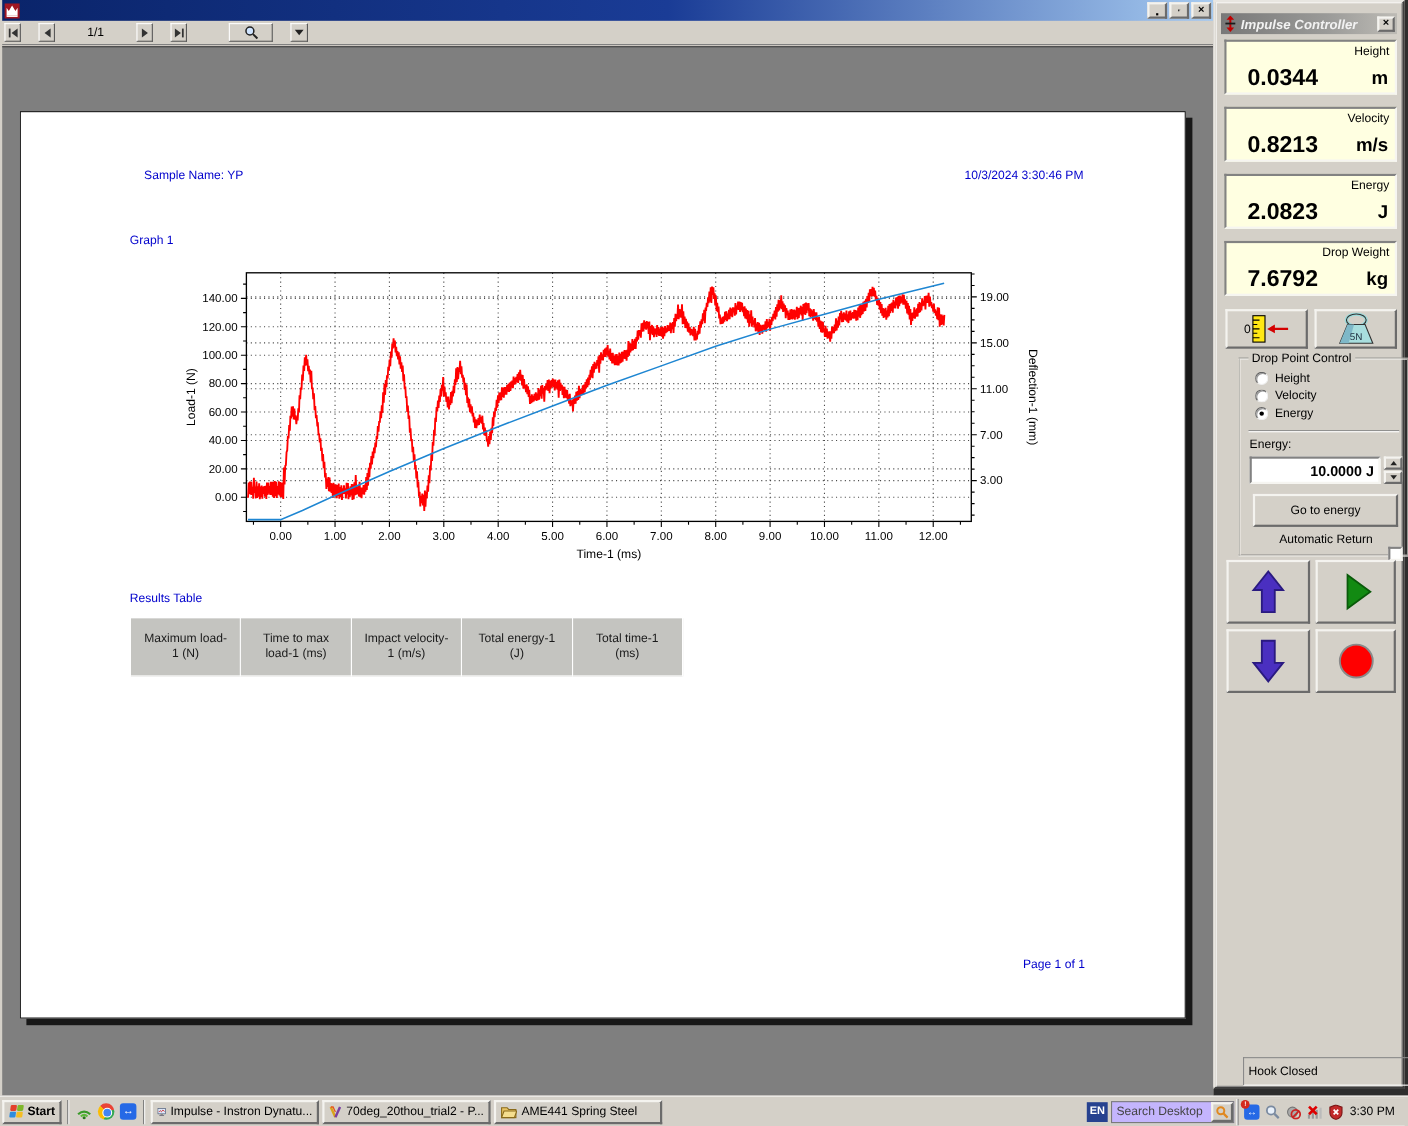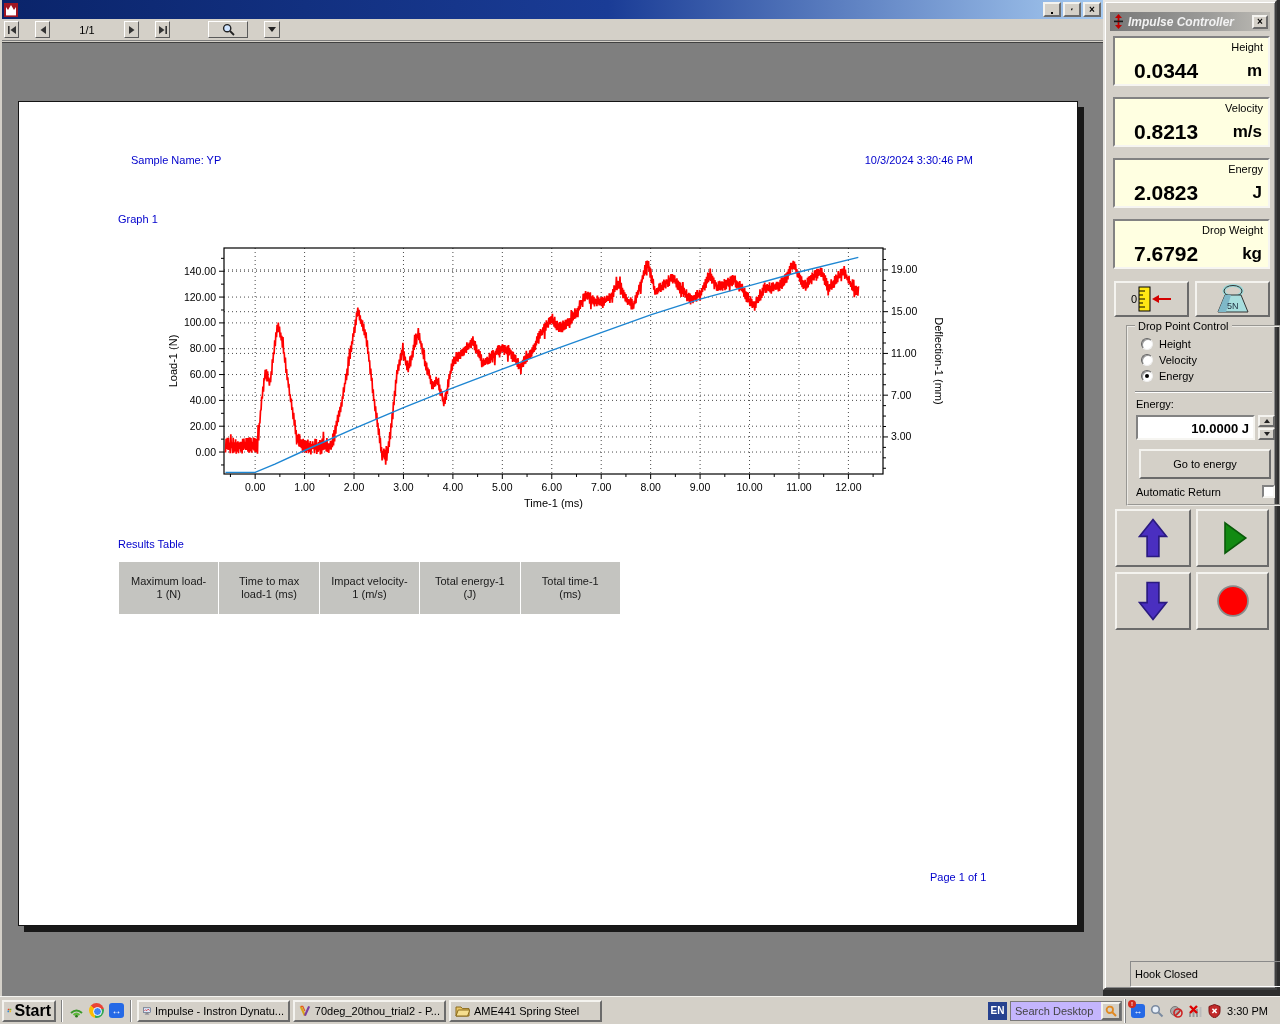--- a/index.html
+++ b/index.html
@@ -65,31 +65,31 @@
   .radio.checked::after{content:"";position:absolute;left:3px;top:3px;width:4px;height:4px;border-radius:50%;background:#000;}
   #gb-sep{position:absolute;left:7px;right:7px;top:64px;border-top:1px solid #8a8a8a;border-bottom:1px solid #fff;}
   #energy-label{position:absolute;left:8px;top:71px;font-size:11px;}
   #energy-input{position:absolute;left:8px;top:88px;width:119px;height:25px;background:#fff;
     font-size:13px;font-weight:bold;text-align:right;padding:4px 4px 0 0;}
   .spin{position:absolute;left:130px;width:17px;height:12px;display:flex;align-items:center;justify-content:center;padding:0;}
   .tri-up{width:0;height:0;border:3px solid transparent;border-bottom:4px solid #222;margin-top:-3px;}
   .tri-dn{width:0;height:0;border:3px solid transparent;border-top:4px solid #222;margin-bottom:-2px;}
   #go-energy{position:absolute;left:11px;top:122px;width:132px;height:30px;font-size:11px;
     display:flex;align-items:center;justify-content:center;}
-  #auto-return-row{position:absolute;left:8px;top:158px;width:139px;display:flex;align-items:center;font-size:11px;}
+  #auto-return-row{position:absolute;left:8px;top:158px;width:139px;display:flex;align-items:center;font-size:11px;flex-direction:column;}
   #auto-return-check{margin-left:auto;width:13px;height:13px;background:#fff;}
 
   .bigbtn{height:58px;display:flex;align-items:center;justify-content:center;}
   #ctl-status{left:25px;top:959px;width:180px;height:26px;border:1px solid;border-color:#8a8a8a #fff #fff #8a8a8a;
     font-size:11px;display:flex;align-items:center;padding:0 4px;}
 
   
   #taskbar{left:0;top:996px;width:1280px;height:28px;background:#D4D0C8;border-top:1px solid #F4F3EF;
     display:flex;align-items:center;padding:0 2px;gap:3px;}
-  #start-button{width:54px;height:22px;display:flex;align-items:center;gap:3px;padding:0 3px;font-size:16px;font-weight:bold;}
+  #start-button{width:54px;height:22px;display:flex;align-items:center;gap:3px;padding:0 3px;font-size:11px;font-weight:bold;}
   .ql-icon{width:17px;height:17px;display:flex;align-items:center;justify-content:center;}
   .tb-divider{width:2px;height:22px;border-left:1px solid #808080;border-right:1px solid #fff;margin:0 2px;}
   .task-btn{width:153px;height:22px;display:flex;align-items:center;gap:4px;padding:0 4px;font-size:11px;
     white-space:nowrap;overflow:hidden;}
   #lang-indicator{width:19px;height:18px;background:#26418F;color:#fff;font-size:10px;font-weight:bold;
     display:flex;align-items:center;justify-content:center;margin-left:auto;}
   #search-box{width:112px;height:20px;background:#c4b5fd;border:1px solid #7a7a7a;display:flex;align-items:center;}
   #search-text{flex:1;font-size:11px;color:#444;padding-left:4px;white-space:nowrap;overflow:hidden;}
   #search-go{width:20px;height:18px;display:flex;align-items:center;justify-content:center;padding:0;}
   #tray{display:flex;align-items:center;gap:3px;border-left:1px solid #808080;box-shadow:-1px 0 0 #fff;
@@ -163,21 +163,21 @@
         </svg>
       </button>
       <button class="drop-btn flatbtn">
           <div class="caret-down"></div>
         </button>
     </div>
 
     <div id="workspace">
       <div id="page" class="abs">
         <div class="abs rpt-blue" style="left:112px;top:52px;">Sample Name: YP</div>
-        <div class="abs rpt-blue" style="right:104px;top:52px;margin-left:44px;">10/3/2024 3:30:46 PM</div>
+        <div class="abs rpt-blue" style="right:92px;top:52px;margin-left:44px;">10/3/2024 3:30:46 PM</div>
         <div class="abs rpt-blue" style="left:99px;top:111px;">Graph 1</div>
 
         <svg id="chart-svg" class="abs" width="800" height="290" viewBox="0 0 800 290">
             <defs>
               <clipPath id="pc">
                 <rect x="71" y="11" width="659" height="226"></rect>
               </clipPath>
             </defs>
             <line x1="102.14553638409603" y1="11" x2="102.14553638409603" y2="237" stroke="#4a4a4a" stroke-width="1" stroke-dasharray="1 3"></line>
             <line x1="151.58289572393096" y1="11" x2="151.58289572393096" y2="237" stroke="#4a4a4a" stroke-width="1" stroke-dasharray="1 3"></line>

